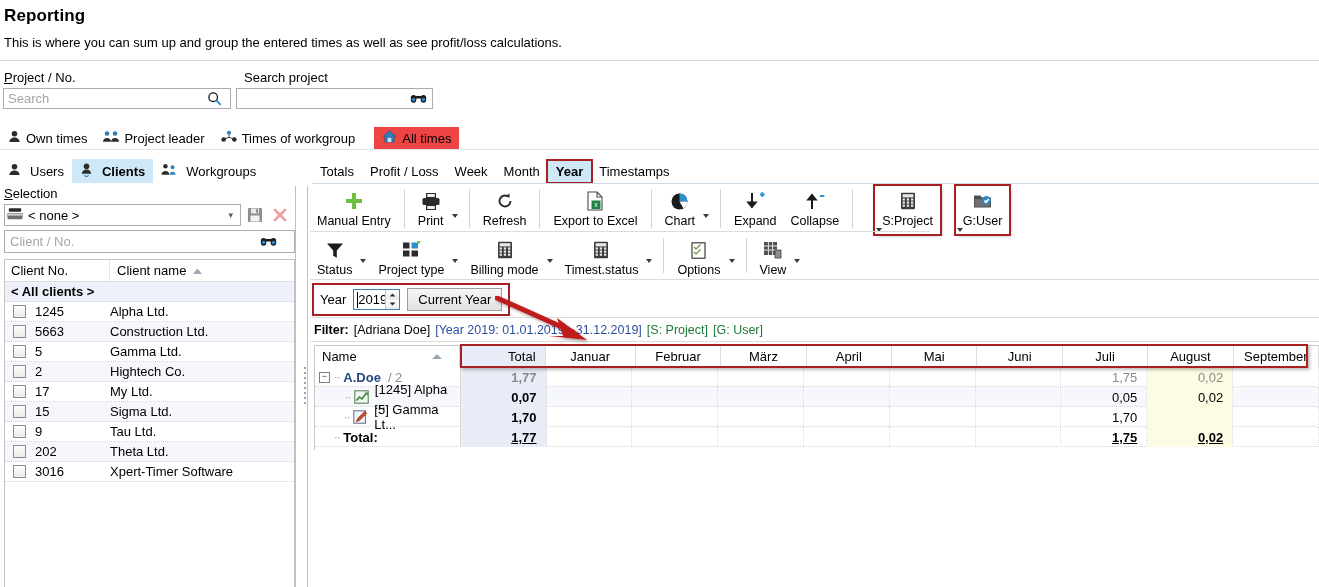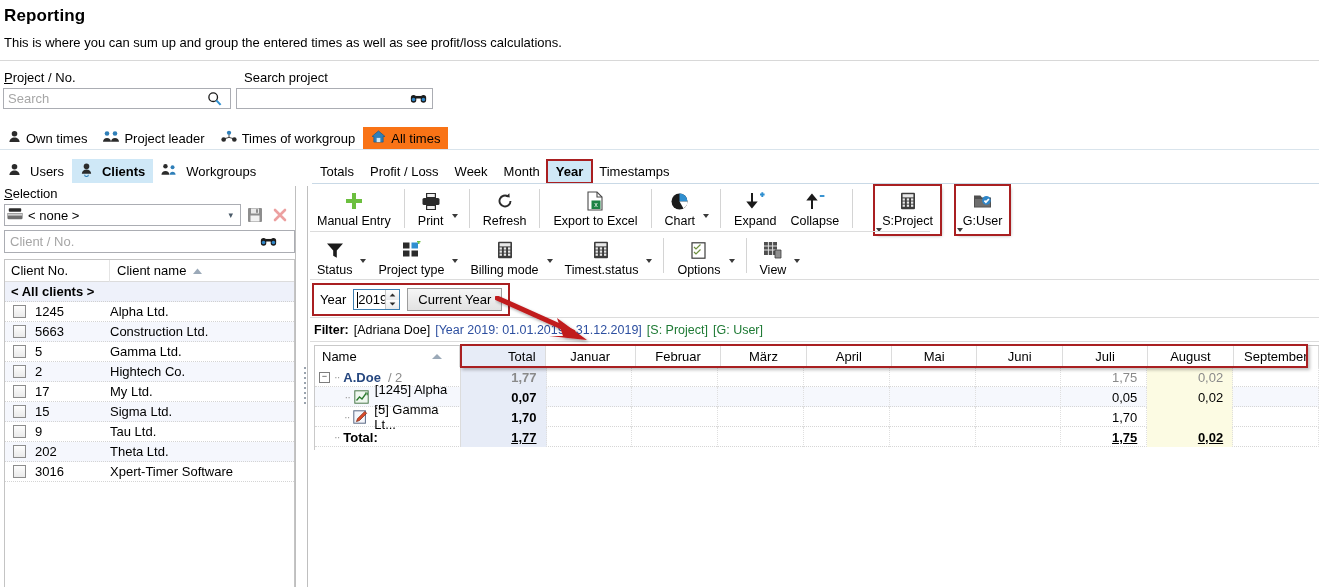--- a/index.html
+++ b/index.html
@@ -55,21 +55,21 @@
 
   
   .tabstrip1 {
     position: absolute; left: 0; top: 127px; width: 1319px; height: 22px;
     display: flex; align-items: center;
   }
   .tab1 {
     display: flex; align-items: center; gap: 5px;
     height: 22px; padding: 0 8px; font-size: 13px; cursor: default;
   }
-  .tab1.active { background: #f97316; }
+  .tab1.active { background: #ef4444; margin-left: 11px; }
   .tabstrip1-underline {
     position: absolute; left: 0; top: 149px; width: 1319px; height: 1px; background:#d9e4ec;
   }
 
   
   .tabstrip2 {
     position: absolute; left: 0; top: 159px; height: 24px; display: flex; align-items: center;
   }
   .tab2 {
     display: flex; align-items: center; gap: 9px;

